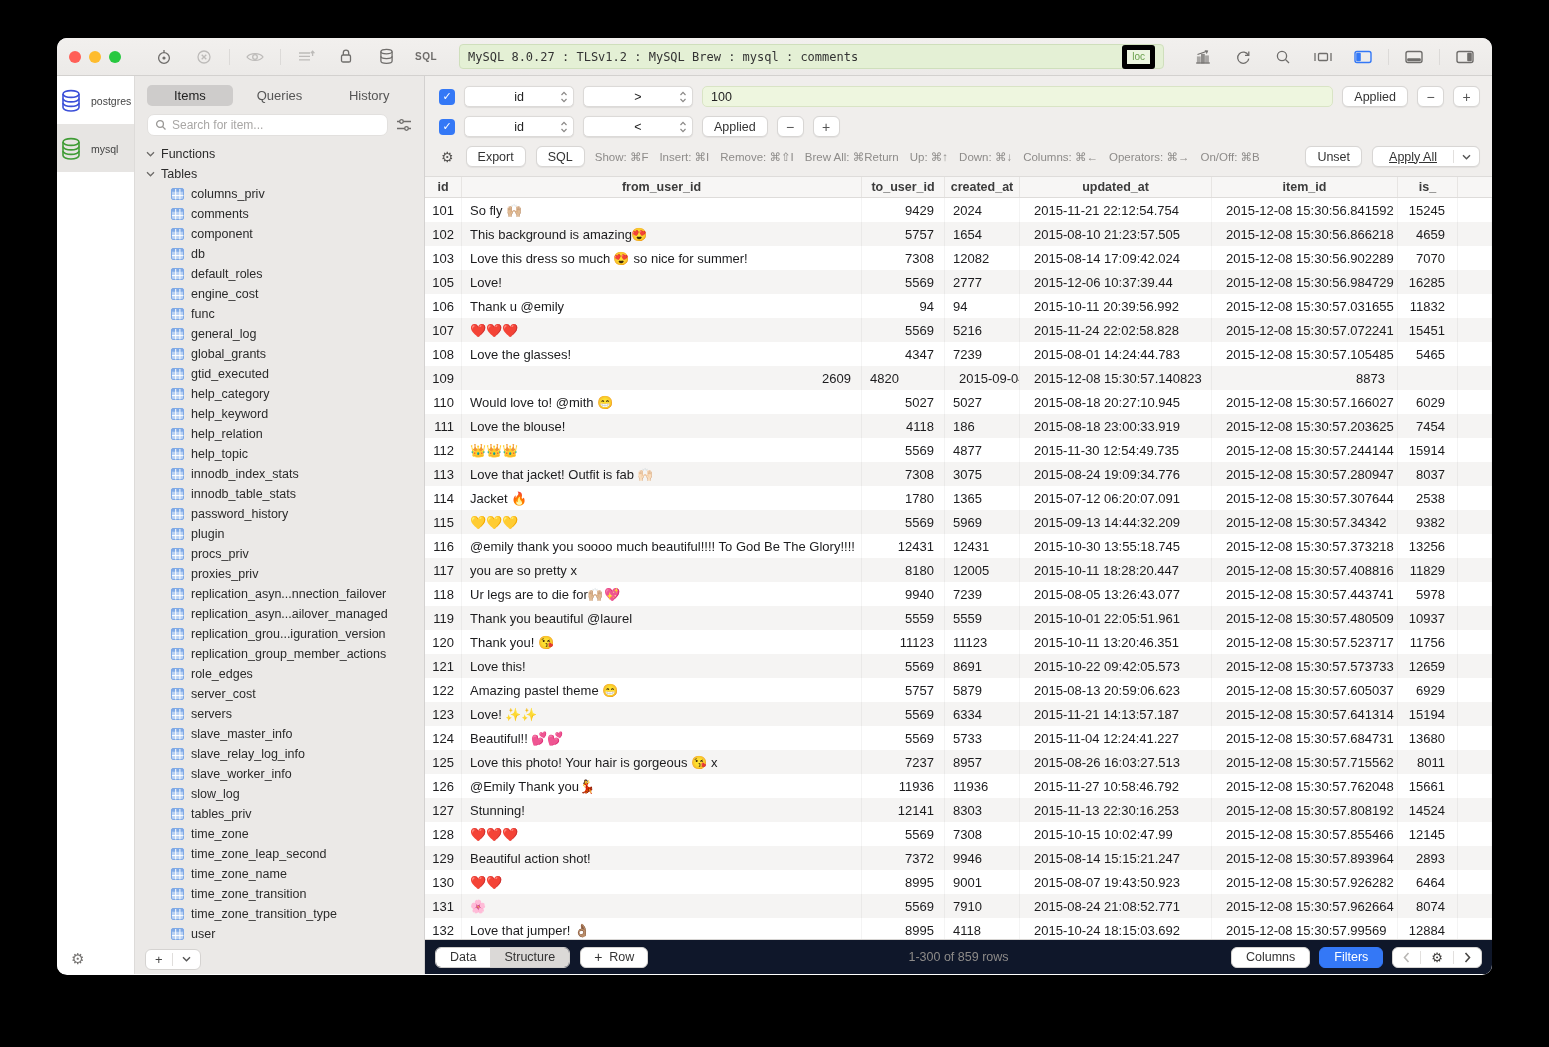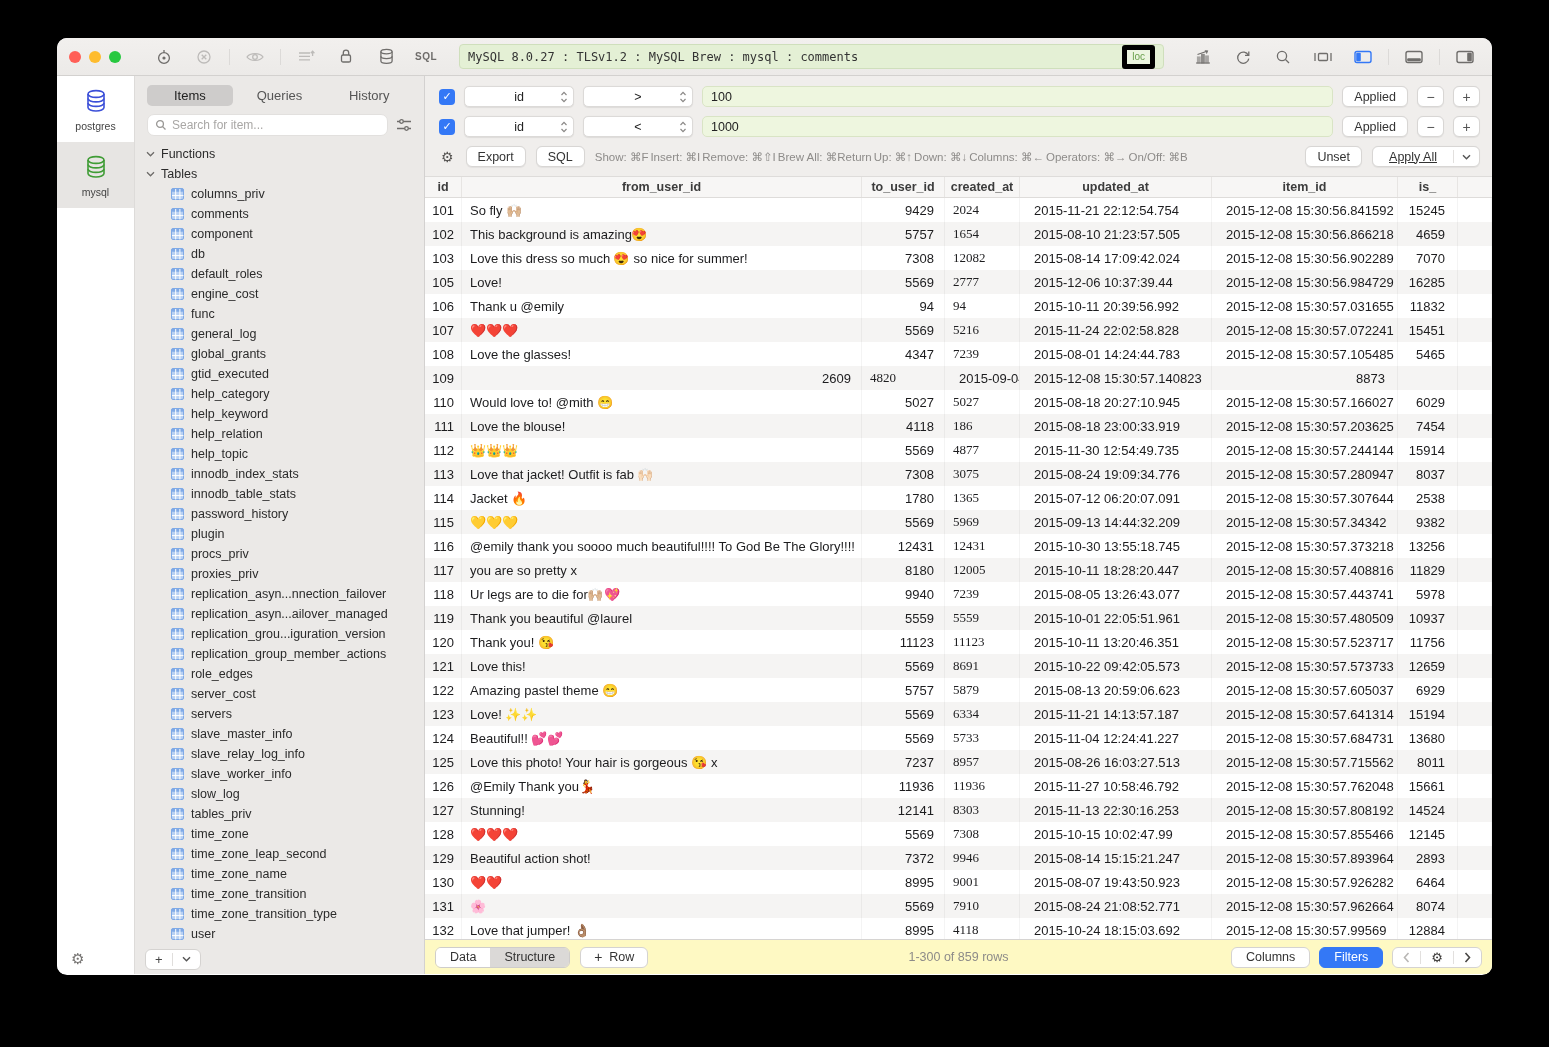--- a/index.html
+++ b/index.html
@@ -21,21 +21,21 @@
   .sql-label { font-size:10px; font-weight:bold; color:#6e6c6a; letter-spacing:.5px; margin:0 4px; }
   .title-field { flex:1; height:25px; background:#e4f0d5; border:1px solid #cfdfbc; border-radius:4px;
     display:flex; align-items:center; padding:0 8px; margin:0 14px 0 8px; }
   .title-text { font-family:"DejaVu Sans Mono", monospace; font-size:12px; color:#333; white-space:nowrap; overflow:hidden; flex:1; }
   .loc-badge { font-size:10px; color:#69a04c; border:5px solid #000000; border-radius:3px; padding:0 5px; line-height:14px; background:#ecf5e0; }
 
   .win-body { display:flex; height:898px; }
 
   
   .rail { width:78px; background:#fff; border-right:1px solid #dddbd9; position:relative; flex:none; }
-  .conn { padding:12px 0 10px; display:flex; flex-direction:column; align-items:center; gap:6px; cursor:default; }
+  .conn { padding:12px 0 10px; display:flex; align-items:center; gap:6px; cursor:default; }
   .conn .cname { font-size:10.5px; color:#444; }
   .conn.selected { background:#e7e5e3; }
   .rail-gear { position:absolute; left:14px; bottom:6px; font-size:15px; color:#767472; }
 
   
   .sidebar { width:290px; background:#ebe9e7; border-right:1px solid #d3d1d0; flex:none; display:flex; flex-direction:column; position:relative; }
   .side-tabs { display:flex; padding:9px 12px 0; gap:4px; }
   .side-tab { flex:1; text-align:center; font-size:13px; color:#555; padding:3px 0; border-radius:5px; }
   .side-tab.selected { background:#cecccb; color:#222; }
   .search-row { display:flex; align-items:center; gap:8px; padding:8px 12px 6px; }
@@ -60,47 +60,47 @@
     display:flex; align-items:center; justify-content:center; font-size:12.5px; color:#222; position:relative; flex:none; }
   .fselect .stepper { position:absolute; right:5px; top:3px; }
   .fvalue { flex:1; height:21px; background:#eef6df; border:1px solid #d9e4c5; border-radius:5px; padding:0 8px; font-size:12.5px; color:#222;
     outline:none; font-family:"Liberation Sans",sans-serif; min-width:0; }
   .fbtn { height:21px; background:#fff; border:1px solid #d8d6d4; border-radius:6px; font-size:12.5px; color:#333;
     display:flex; align-items:center; justify-content:center; padding:0 11px; flex:none; box-shadow:0 .5px 1px rgba(0,0,0,.06); }
   .fbtn.round { width:27px; padding:0; font-size:14px; color:#555; }
 
   .ftoolbar { display:flex; align-items:center; gap:10px; height:21px; margin-bottom:9px; }
   .gear { font-size:14px; color:#565452; margin:0 2px 0 2px; }
-  .shortcuts { display:flex; gap:2px; font-size:11.5px; color:#8d8b89; white-space:nowrap; overflow:hidden; flex:1;text-align:center; }
+  .shortcuts { display:flex; gap:11px; font-size:11.5px; color:#8d8b89; white-space:nowrap; overflow:hidden; flex:1;text-align:center; }
   .applyall { display:flex; align-items:center; height:21px; background:#fff; border:1px solid #d8d6d4; border-radius:6px; box-shadow:0 .5px 1px rgba(0,0,0,.06); }
   .applyall .lbl { padding:0 16px; font-size:12.5px; color:#333;text-decoration:underline; }
   .applyall .sep { width:1px; height:13px; background:#e2e0de; }
   .applyall .chev { padding:0 8px; display:flex; align-items:center; }
 
   
   .grid { flex:1; background:#fff; display:flex; flex-direction:column; overflow:hidden; border-top:1px solid #dedcda; }
   .gheader, .grow { display:grid; grid-template-columns:37px 400px 83px 75px 192px 186px 60px 1fr; }
   .gheader { height:21px; background:#f7f6f5; border-bottom:1px solid #dedcda; flex:none; }
   .gheader .hcell { font-size:12.5px; font-weight:bold; color:#3c3c3c; display:flex; align-items:center; justify-content:center;
     border-right:1px solid #e7e5e3; overflow:hidden; white-space:nowrap; }
   .rows { flex:1; overflow:hidden; }
   .grow { height:24px; }
   .grow:nth-child(even) { background:#f5f4f3; }
   .gcell { font-size:13px; color:#1c1c1e; display:flex; align-items:center; border-right:1px solid rgba(0,0,0,.045);
     overflow:hidden; white-space:nowrap; }
   .ca-id { justify-content:flex-end; padding-right:7px; }
   .ca-comment { padding-left:8px; }
   .ca-from { justify-content:flex-end; padding-right:10px; }
-  .ca-to { padding-left:8px;font-family:Liberation Serif, serif; }
+  .ca-to { padding-left:8px; }
   .ca-created { padding-left:14px; }
   .ca-updated { padding-left:14px; }
   .ca-item { justify-content:flex-end; padding-right:12px; }
 
   
-  .statusbar { height:30px; background:#fef9c3; border-top:1px solid #d6d4d2; display:flex; align-items:center; padding:17px 10px; gap:10px; position:relative; flex:none; }
+  .statusbar { height:30px; background:#0f172a; border-top:1px solid #d6d4d2; display:flex; align-items:center; padding:17px 10px; gap:10px; position:relative; flex:none; }
   .viewseg { display:flex; border:1px solid #cfcdcb; border-radius:6px; overflow:hidden; height:21px; }
   .viewseg .vtab { font-size:12.5px; padding:0 14px; display:flex; align-items:center; color:#333; background:#dbd9d7; }
   .viewseg .vtab.selected { background:#fff; }
   .rowbtn { height:21px; background:#fff; border:1px solid #d5d3d1; border-radius:6px; display:flex; align-items:center; gap:7px; padding:0 13px; font-size:12.5px; color:#333; }
   .rowcount { position:absolute; left:50%; transform:translateX(-50%); font-size:12.5px; color:#8d8b89; }
   .sb-right { margin-left:auto; display:flex; align-items:center; gap:9px; }
   .sbtn { height:21px; background:#fff; border:1px solid #d5d3d1; border-radius:6px; display:flex; align-items:center; padding:0 14px; font-size:12.5px; color:#333;text-align:center; }
   .sbtn.primary { background:#3478f6; border-color:#3478f6; color:#fff; }
   .pager { display:flex; align-items:center; height:21px; background:#fff; border:1px solid #d5d3d1; border-radius:6px; overflow:hidden; }
   .pager .pseg { padding:0 10px; height:100%; display:flex; align-items:center; color:#555; }
@@ -742,21 +742,20 @@
           </div>
           <div class="fselect">
             <span>&lt;</span>
             <span class="stepper"><svg width="8" height="14" viewBox="0 0 8 14">
                   <g stroke="#8a8886" stroke-width="1.2" fill="none">
                     <path d="M1.5 5 L4 2.4 L6.5 5"></path>
                     <path d="M1.5 9 L4 11.6 L6.5 9"></path>
                   </g>
                 </svg></span>
           </div>
-          <input class="fvalue" value="1000" style="">
           <div class="fbtn">Applied</div>
           <div class="fbtn round">−</div>
           <div class="fbtn round">+</div>
         </div>
 
         <div class="ftoolbar">
           <div class="gear">⚙</div>
           <div class="fbtn">Export</div>
           <div class="fbtn">SQL</div>
           <div class="shortcuts" id="shortcuts">

